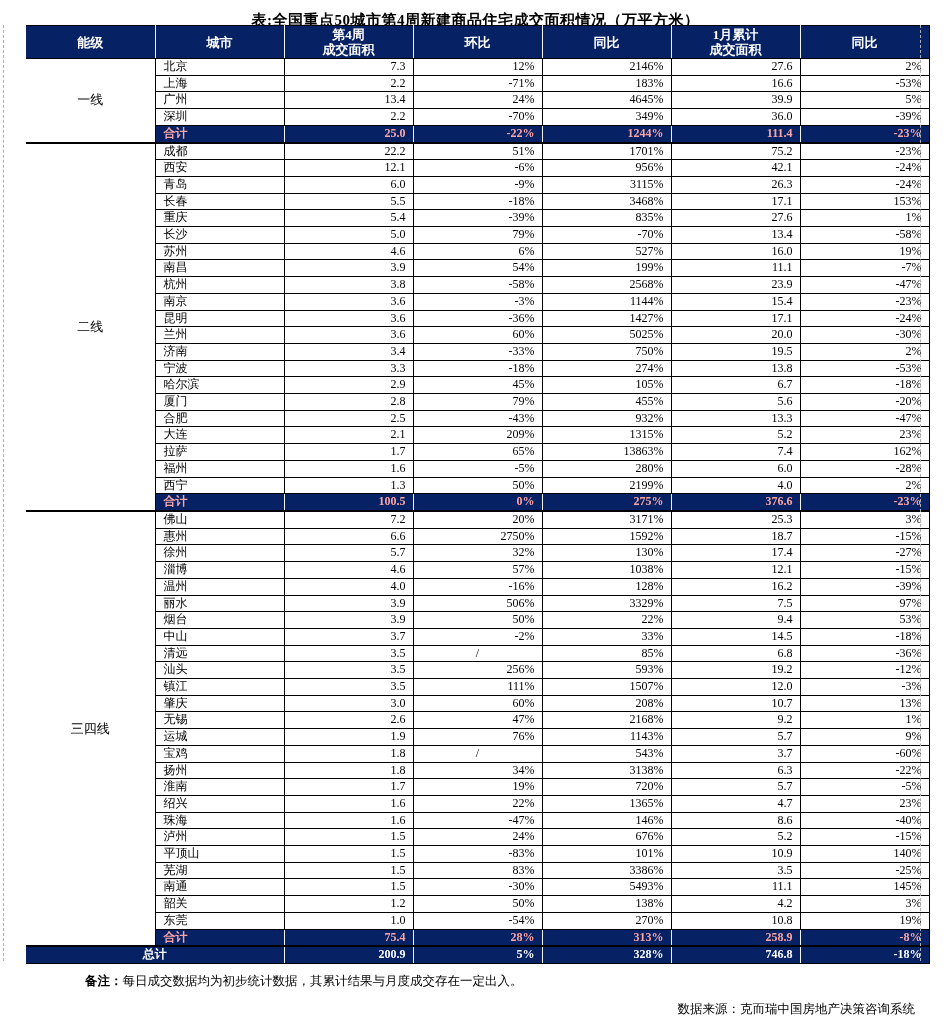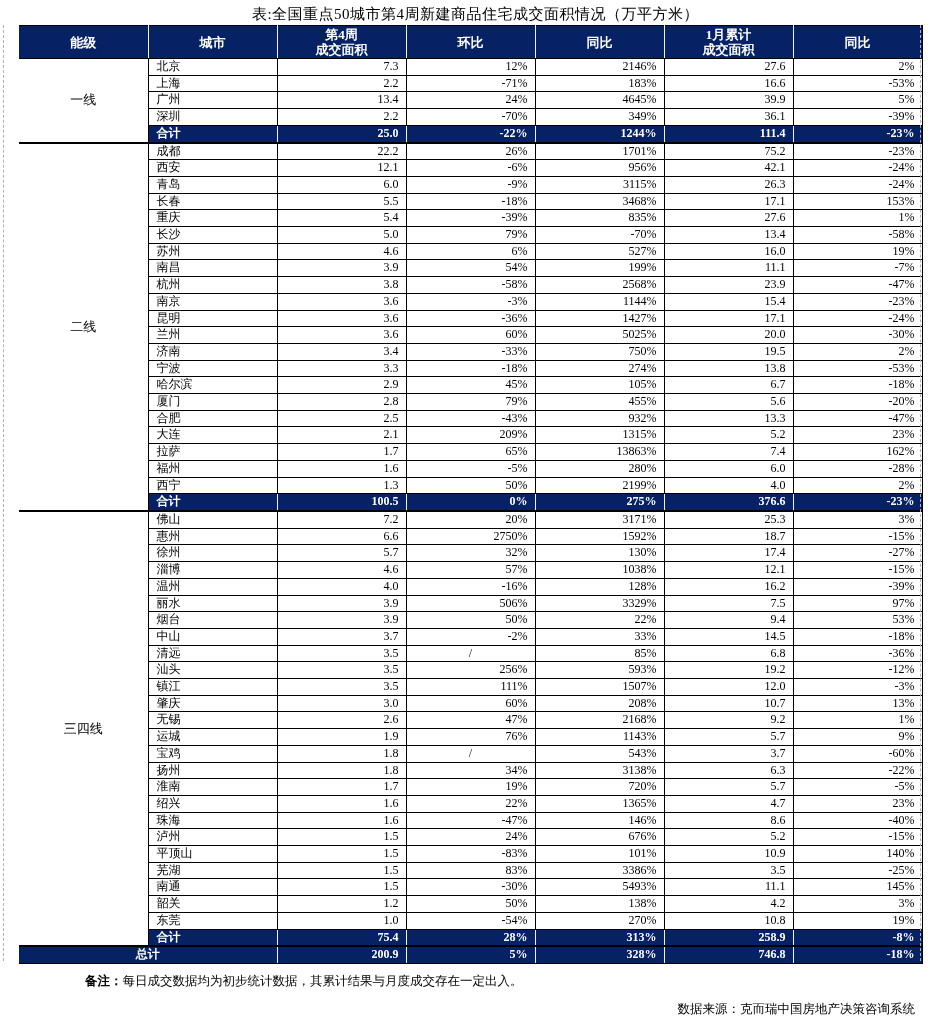--- a/index.html
+++ b/index.html
@@ -1,25 +1,25 @@
 <!DOCTYPE html>
 <html><head>
 <meta charset="utf-8">
 <style>
   html,body{margin:0;padding:0;}
   body{
     width:951px;height:1024px;background:#ffffff;position:relative;
     font-family:"Liberation Serif","DejaVu Serif",serif;color:#000;
   }
   .page-title{
-    position:absolute;top:5px;left:0;width:951px;text-align:center;
-    font-size:15px;font-weight:normal;letter-spacing:0.5px;
+    position:absolute;top:11px;left:0;width:951px;text-align:center;
+    font-size:15px;font-weight:bold;letter-spacing:0.5px;
   }
   table.report{
-    position:absolute;left:19px;top:25px;width:903px;
+    position:absolute;left:26px;top:25px;width:903px;
     border-collapse:collapse;table-layout:fixed;
   }
   thead th{
     background:#062264;color:#fff;font-weight:bold;font-size:13px;
     height:32px;line-height:15px;padding:0;text-align:center;
     border-left:1px solid #f2f2f2;border-right:1px solid #f2f2f2;
     border-top:1px solid #000;border-bottom:1px solid #000;
     white-space:nowrap;overflow:hidden;
   }
   thead th:first-child{border-left:none;}
@@ -29,21 +29,21 @@
     border:1px solid #000;white-space:nowrap;overflow:hidden;
   }
   td.city{text-align:left;padding-left:8px;}
   td.num{text-align:right;padding-right:7px;}
   td.slash{text-align:center;padding:0;}
   td.tier-cell{
     text-align:center;vertical-align:middle;font-size:13px;
     border-left:none;border-bottom:2px solid #000;background:#fff;margin-top:20px;
   }
   tr.dark-row td{
-    background:#062264;color:#ffffff;font-weight:bold;
+    background:#062264;color:#fca5a5;font-weight:bold;
     border-left:1px solid #f2f2f2;border-right:1px solid #f2f2f2;
     border-top:1px solid #000;border-bottom:2px solid #000;
   }
   tr.dark-row td:last-child{border-right:1px solid #000;}
   tr.grand-row td{
     background:#062264;color:#fff;font-weight:bold;
     border-left:1px solid #f2f2f2;border-right:1px solid #f2f2f2;
     border-top:1px solid #f2f2f2;border-bottom:1px solid #000;margin-left:40px;
   }
   tr.grand-row td:first-child{border-left:none;text-align:center;}
@@ -120,36 +120,36 @@
         <td class="num">24%</td>
         <td class="num">4645%</td>
         <td class="num">39.9</td>
         <td class="num">5%</td>
       </tr>
       <tr>
         <td class="city">深圳</td>
         <td class="num">2.2</td>
         <td class="num">-70%</td>
         <td class="num">349%</td>
-        <td class="num">36.1</td>
+        <td class="num">36.0</td>
         <td class="num">-39%</td>
       </tr>
       <tr class="dark-row">
         <td class="city">合计</td>
         <td class="num">25.0</td>
         <td class="num">-22%</td>
         <td class="num">1244%</td>
         <td class="num">111.4</td>
         <td class="num">-23%</td>
       </tr>
       <tr>
         <td class="tier-cell" rowspan="22">二线</td>
         <td class="city">成都</td>
         <td class="num">22.2</td>
-        <td class="num">26%</td>
+        <td class="num">51%</td>
         <td class="num">1701%</td>
         <td class="num">75.2</td>
         <td class="num">-23%</td>
       </tr>
       <tr>
         <td class="city">西安</td>
         <td class="num">12.1</td>
         <td class="num">-6%</td>
         <td class="num">956%</td>
         <td class="num">42.1</td>

